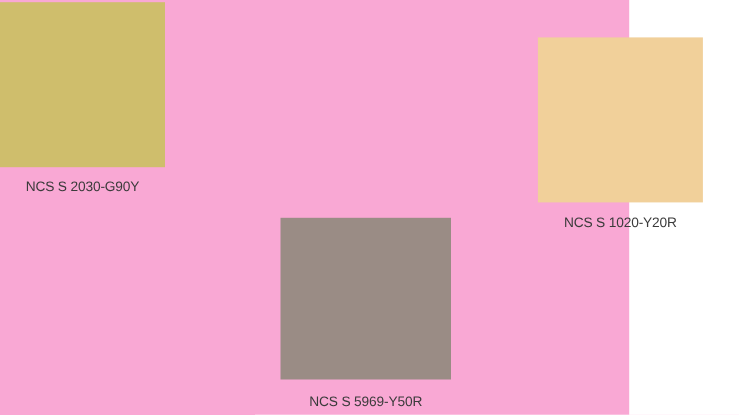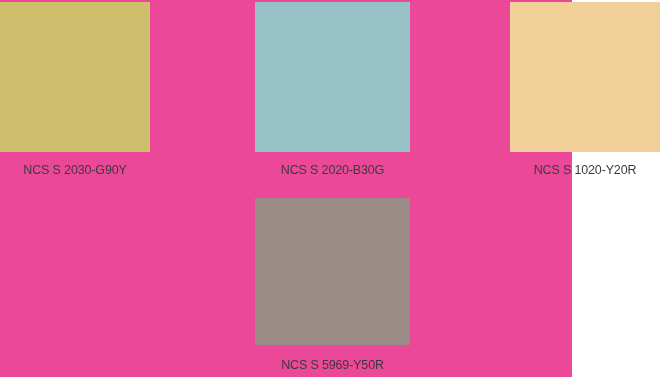--- a/index.html
+++ b/index.html
@@ -13,21 +13,21 @@
     height: 377px;
     overflow: hidden;
     font-family: "Liberation Sans", sans-serif;
     -webkit-font-smoothing: antialiased;
   }
 
   #swatch-board {
     position: relative;
     width: 572px;
     height: 377px;
-    background: #ec4899;
+    background: #f9a8d4;
   }
 
   .swatch-cell {
     position: absolute;
     box-sizing: border-box;
   }
 
   .swatch-chip {
     display: block;
     width: 100%;
@@ -42,45 +42,41 @@
     font-size: 12.5px;
     font-weight: 400;
     letter-spacing: -0.15px;
     color: #3b3b3b;
     white-space: nowrap;
   }
 
   
   .col-1 { left: 0px;   width: 150px; }
   .col-2 { left: 255px; width: 155px; }
-  .col-3 { left: 510px; width: 150px; }
+  .col-3 { left: 489px; width: 150px; margin-top: 32px; }
 
   
   .row-1 { top: 2px; }
   .row-1 .swatch-chip { height: 150px; }
   .row-1 .swatch-label { margin-top: 11px; line-height: 14px; }
 
   .row-2 { top: 198px; }
   .row-2 .swatch-chip { height: 147px; }
   .row-2 .swatch-label { margin-top: 13px; line-height: 14px; }
 </style>
 </head>
 <body>
 
 <div id="swatch-board">
 
   <div class="swatch-cell col-1 row-1">
     <span class="swatch-chip" style="background: rgb(207, 190, 108);"></span>
     <span class="swatch-label">NCS S 2030-G90Y</span>
   </div>
 
-  <div class="swatch-cell col-2 row-1">
-    <span class="swatch-chip" style="background: rgb(150, 194, 200);"></span>
-    <span class="swatch-label">NCS S 2020-B30G</span>
-  </div>
 
   <div class="swatch-cell col-3 row-1">
     <span class="swatch-chip" style="background: rgb(241, 208, 154);"></span>
     <span class="swatch-label">NCS S 1020-Y20R</span>
   </div>
 
 
   <div class="swatch-cell col-2 row-2">
     <span class="swatch-chip" style="background: rgb(154, 140, 133);"></span>
     <span class="swatch-label">NCS S 5969-Y50R</span>

